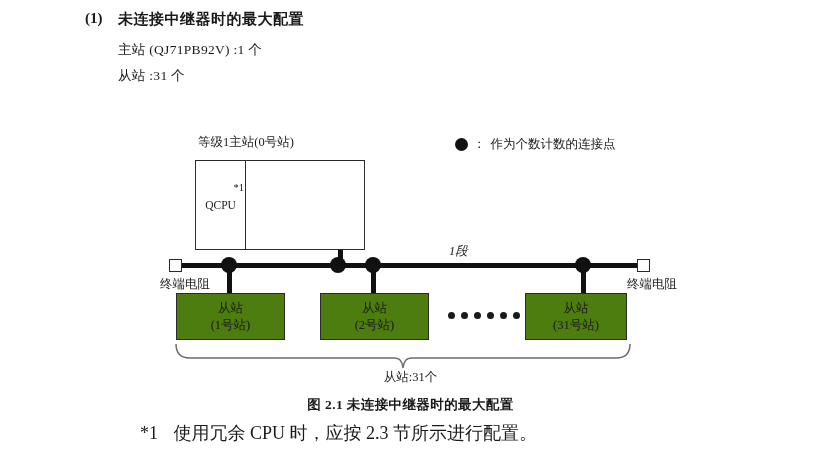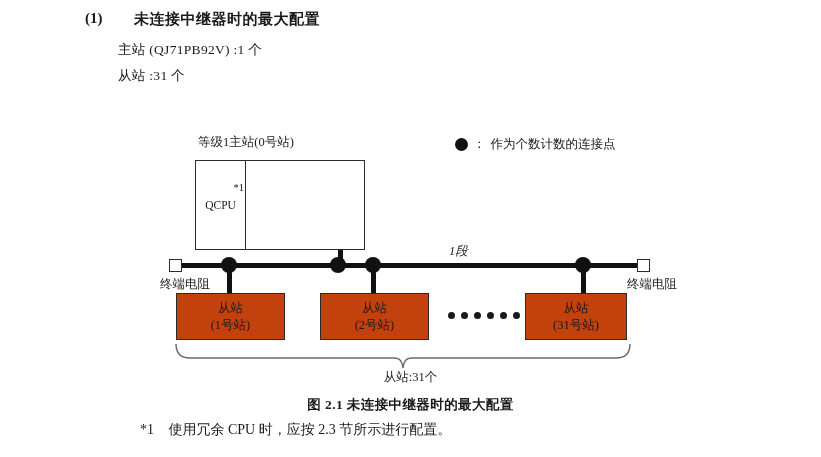--- a/index.html
+++ b/index.html
@@ -22,21 +22,20 @@
     left: 85px; top: 10px;
     font-size: 15px;
     font-weight: bold;
     letter-spacing: 0px;
   }
   #heading-title {
     left: 118px; top: 10px;
     font-size: 15px;
     font-weight: bold;
     letter-spacing: 0.5px;
-    margin-left: 16px;
   }
   .spec-line {
     left: 118px;
     font-size: 13.5px;
     letter-spacing: 0.3px;
     white-space: nowrap;
   }
   #spec-master { top: 41px; }
   #spec-slave  { top: 67px; }
 
@@ -156,21 +155,21 @@
     border: 1.4px solid #2b2b2b;
     box-sizing: border-box;
     top: 293px;
     height: 47px;
     display: flex;
     flex-direction: column;
     align-items: center;
     justify-content: center;
     font-size: 12.5px;
     line-height: 1.3;
-    background: #c2410c;
+    background: #4d7c0f;
   }
   #slave-1  { left: 176px; width: 109px; }
   #slave-2  { left: 320px; width: 109px; }
   #slave-31 { left: 525px; width: 102px; }
 
   #ellipsis-dots {
     left: 448px; top: 312px;
     display: flex;
     gap: 6px;
   }
@@ -194,21 +193,21 @@
   #figure-caption {
     left: 0; right: 0; top: 396px;
     width: 821px;
     text-align: center;
     font-size: 13.5px;
     font-weight: bold;
     letter-spacing: 0.4px;
   }
   #footnote {
     left: 140px; top: 421px;
-    font-size: 14px;
+    font-size: 18px;
     white-space: nowrap;
   }
   #footnote .fn-mark { margin-right: 11px; }
 </style>
 </head>
 <body>
 
 <div class="abs" id="heading-number">(1)</div>
 <div class="abs" id="heading-title">未连接中继器时的最大配置</div>
 <div class="abs spec-line" id="spec-master">主站 (QJ71PB92V) :1 个</div>

